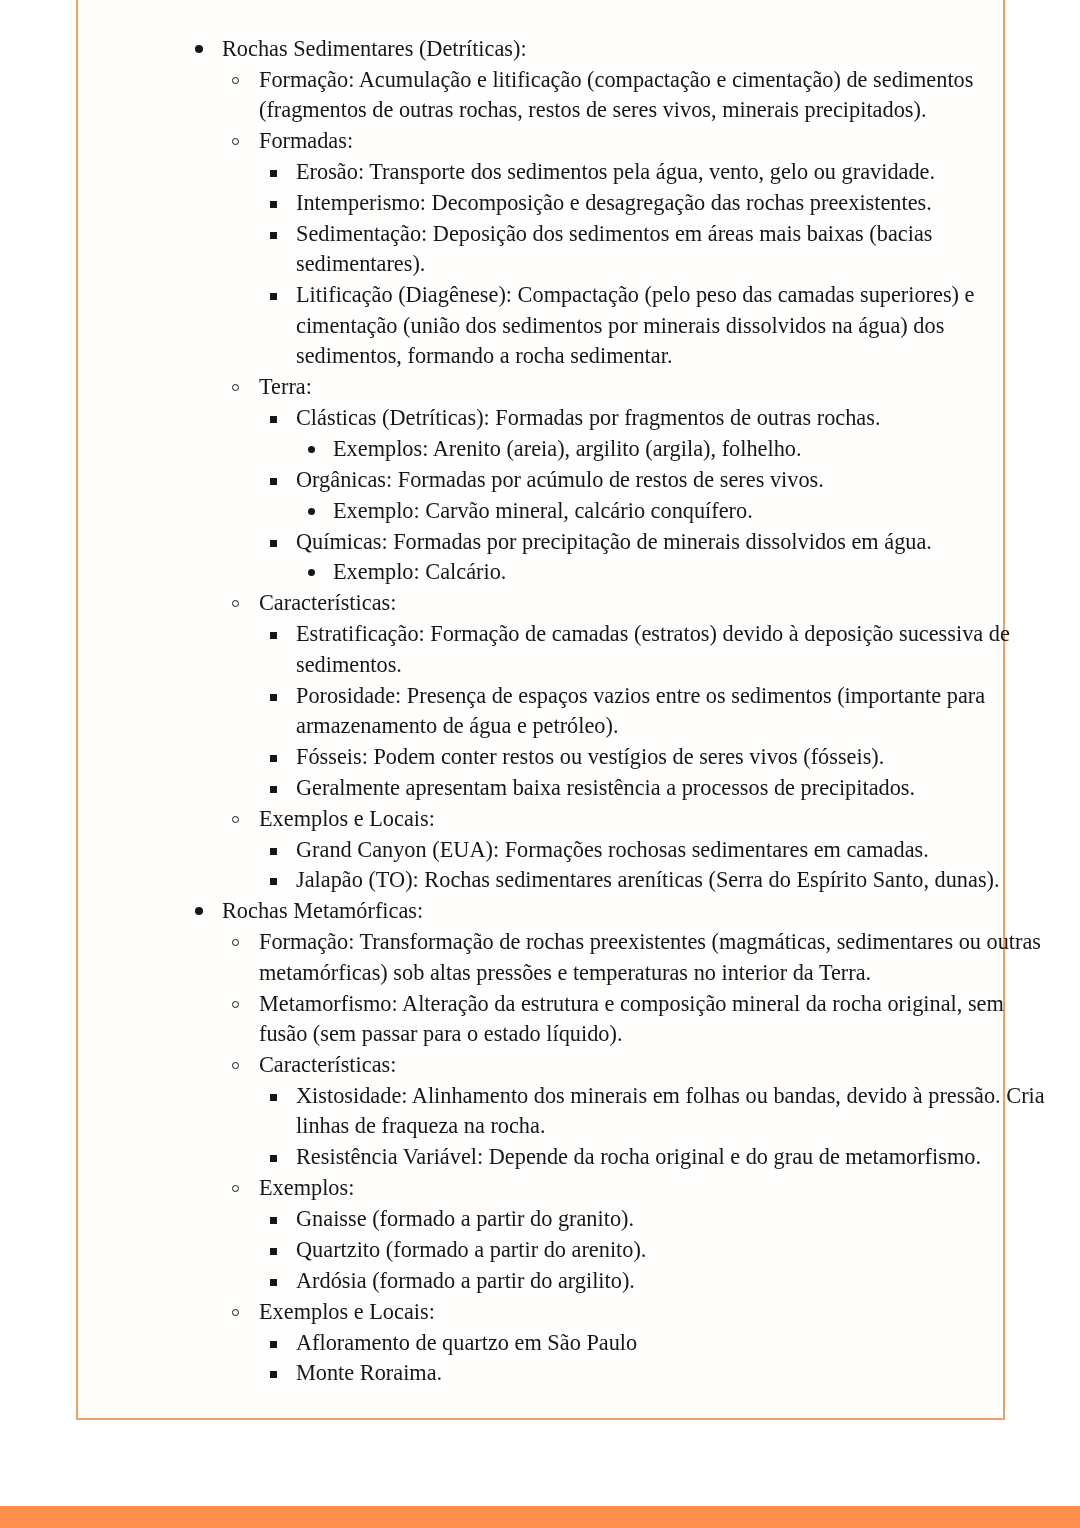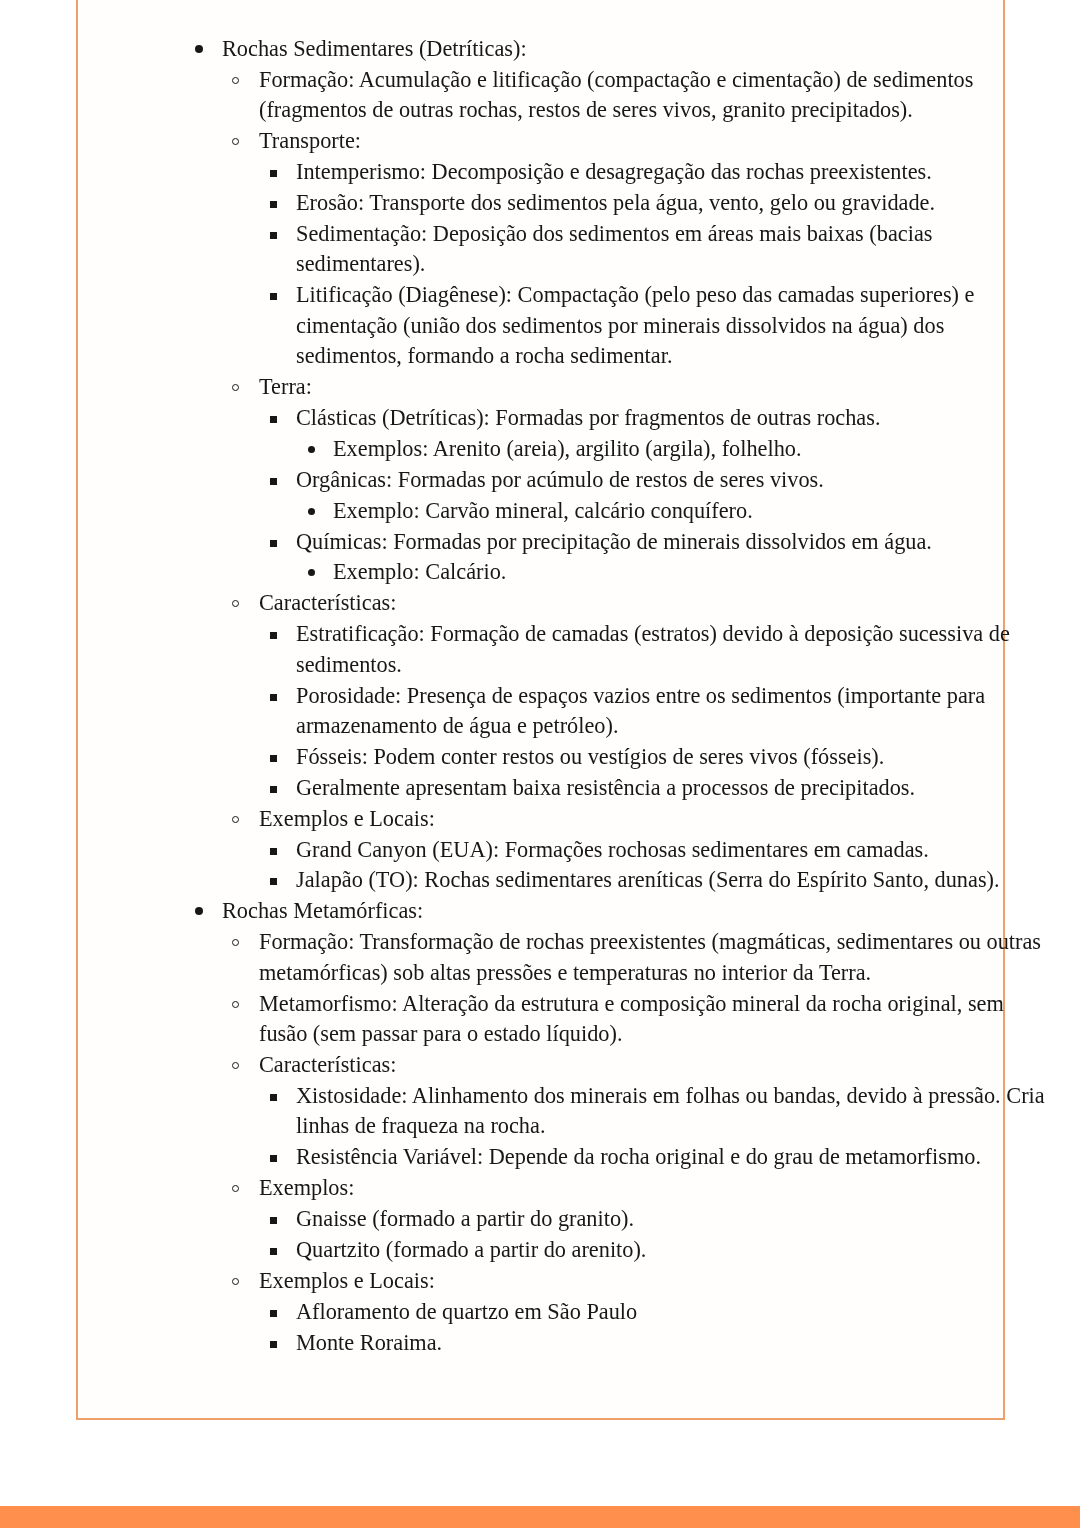--- a/index.html
+++ b/index.html
@@ -138,33 +138,33 @@
 <div class="page">
 
   <div class="content-frame">
     <ul class="outline lvl" id="outline-root">
         <li class="item l1">
           <span class="bullet"></span>
           <span class="txt">Rochas Sedimentares (Detríticas):</span>
           <ul class="lvl">
             <li class="item l2">
               <span class="bullet"></span>
-              <span class="txt">Formação: Acumulação e litificação (compactação e cimentação) de sedimentos (fragmentos de outras rochas, restos de seres vivos, granito precipitados).</span>
-            </li>
-            <li class="item l2">
-              <span class="bullet"></span>
-              <span class="txt">Transporte:</span>
-              <ul class="lvl">
+              <span class="txt">Formação: Acumulação e litificação (compactação e cimentação) de sedimentos (fragmentos de outras rochas, restos de seres vivos, minerais precipitados).</span>
+            </li>
+            <li class="item l2">
+              <span class="bullet"></span>
+              <span class="txt">Formadas:</span>
+              <ul class="lvl">
+                <li class="item l3">
+                  <span class="bullet"></span>
+                  <span class="txt">Erosão: Transporte dos sedimentos pela água, vento, gelo ou gravidade.</span>
+                </li>
                 <li class="item l3">
                   <span class="bullet"></span>
                   <span class="txt">Intemperismo: Decomposição e desagregação das rochas preexistentes.</span>
-                </li>
-                <li class="item l3">
-                  <span class="bullet"></span>
-                  <span class="txt">Erosão: Transporte dos sedimentos pela água, vento, gelo ou gravidade.</span>
                 </li>
                 <li class="item l3">
                   <span class="bullet"></span>
                   <span class="txt">Sedimentação: Deposição dos sedimentos em áreas mais baixas (bacias sedimentares).</span>
                 </li>
                 <li class="item l3">
                   <span class="bullet"></span>
                   <span class="txt">Litificação (Diagênese): Compactação (pelo peso das camadas superiores) e cimentação (união dos sedimentos por minerais dissolvidos na água) dos sedimentos, formando a rocha sedimentar.</span>
                 </li>
               </ul>
@@ -274,20 +274,24 @@
               <span class="txt">Exemplos:</span>
               <ul class="lvl">
                 <li class="item l3">
                   <span class="bullet"></span>
                   <span class="txt">Gnaisse (formado a partir do granito).</span>
                 </li>
                 <li class="item l3">
                   <span class="bullet"></span>
                   <span class="txt">Quartzito (formado a partir do arenito).</span>
                 </li>
+                <li class="item l3">
+                  <span class="bullet"></span>
+                  <span class="txt">Ardósia (formado a partir do argilito).</span>
+                </li>
               </ul>
             </li>
             <li class="item l2">
               <span class="bullet"></span>
               <span class="txt">Exemplos e Locais:</span>
               <ul class="lvl">
                 <li class="item l3">
                   <span class="bullet"></span>
                   <span class="txt">Afloramento de quartzo em São Paulo</span>
                 </li>

